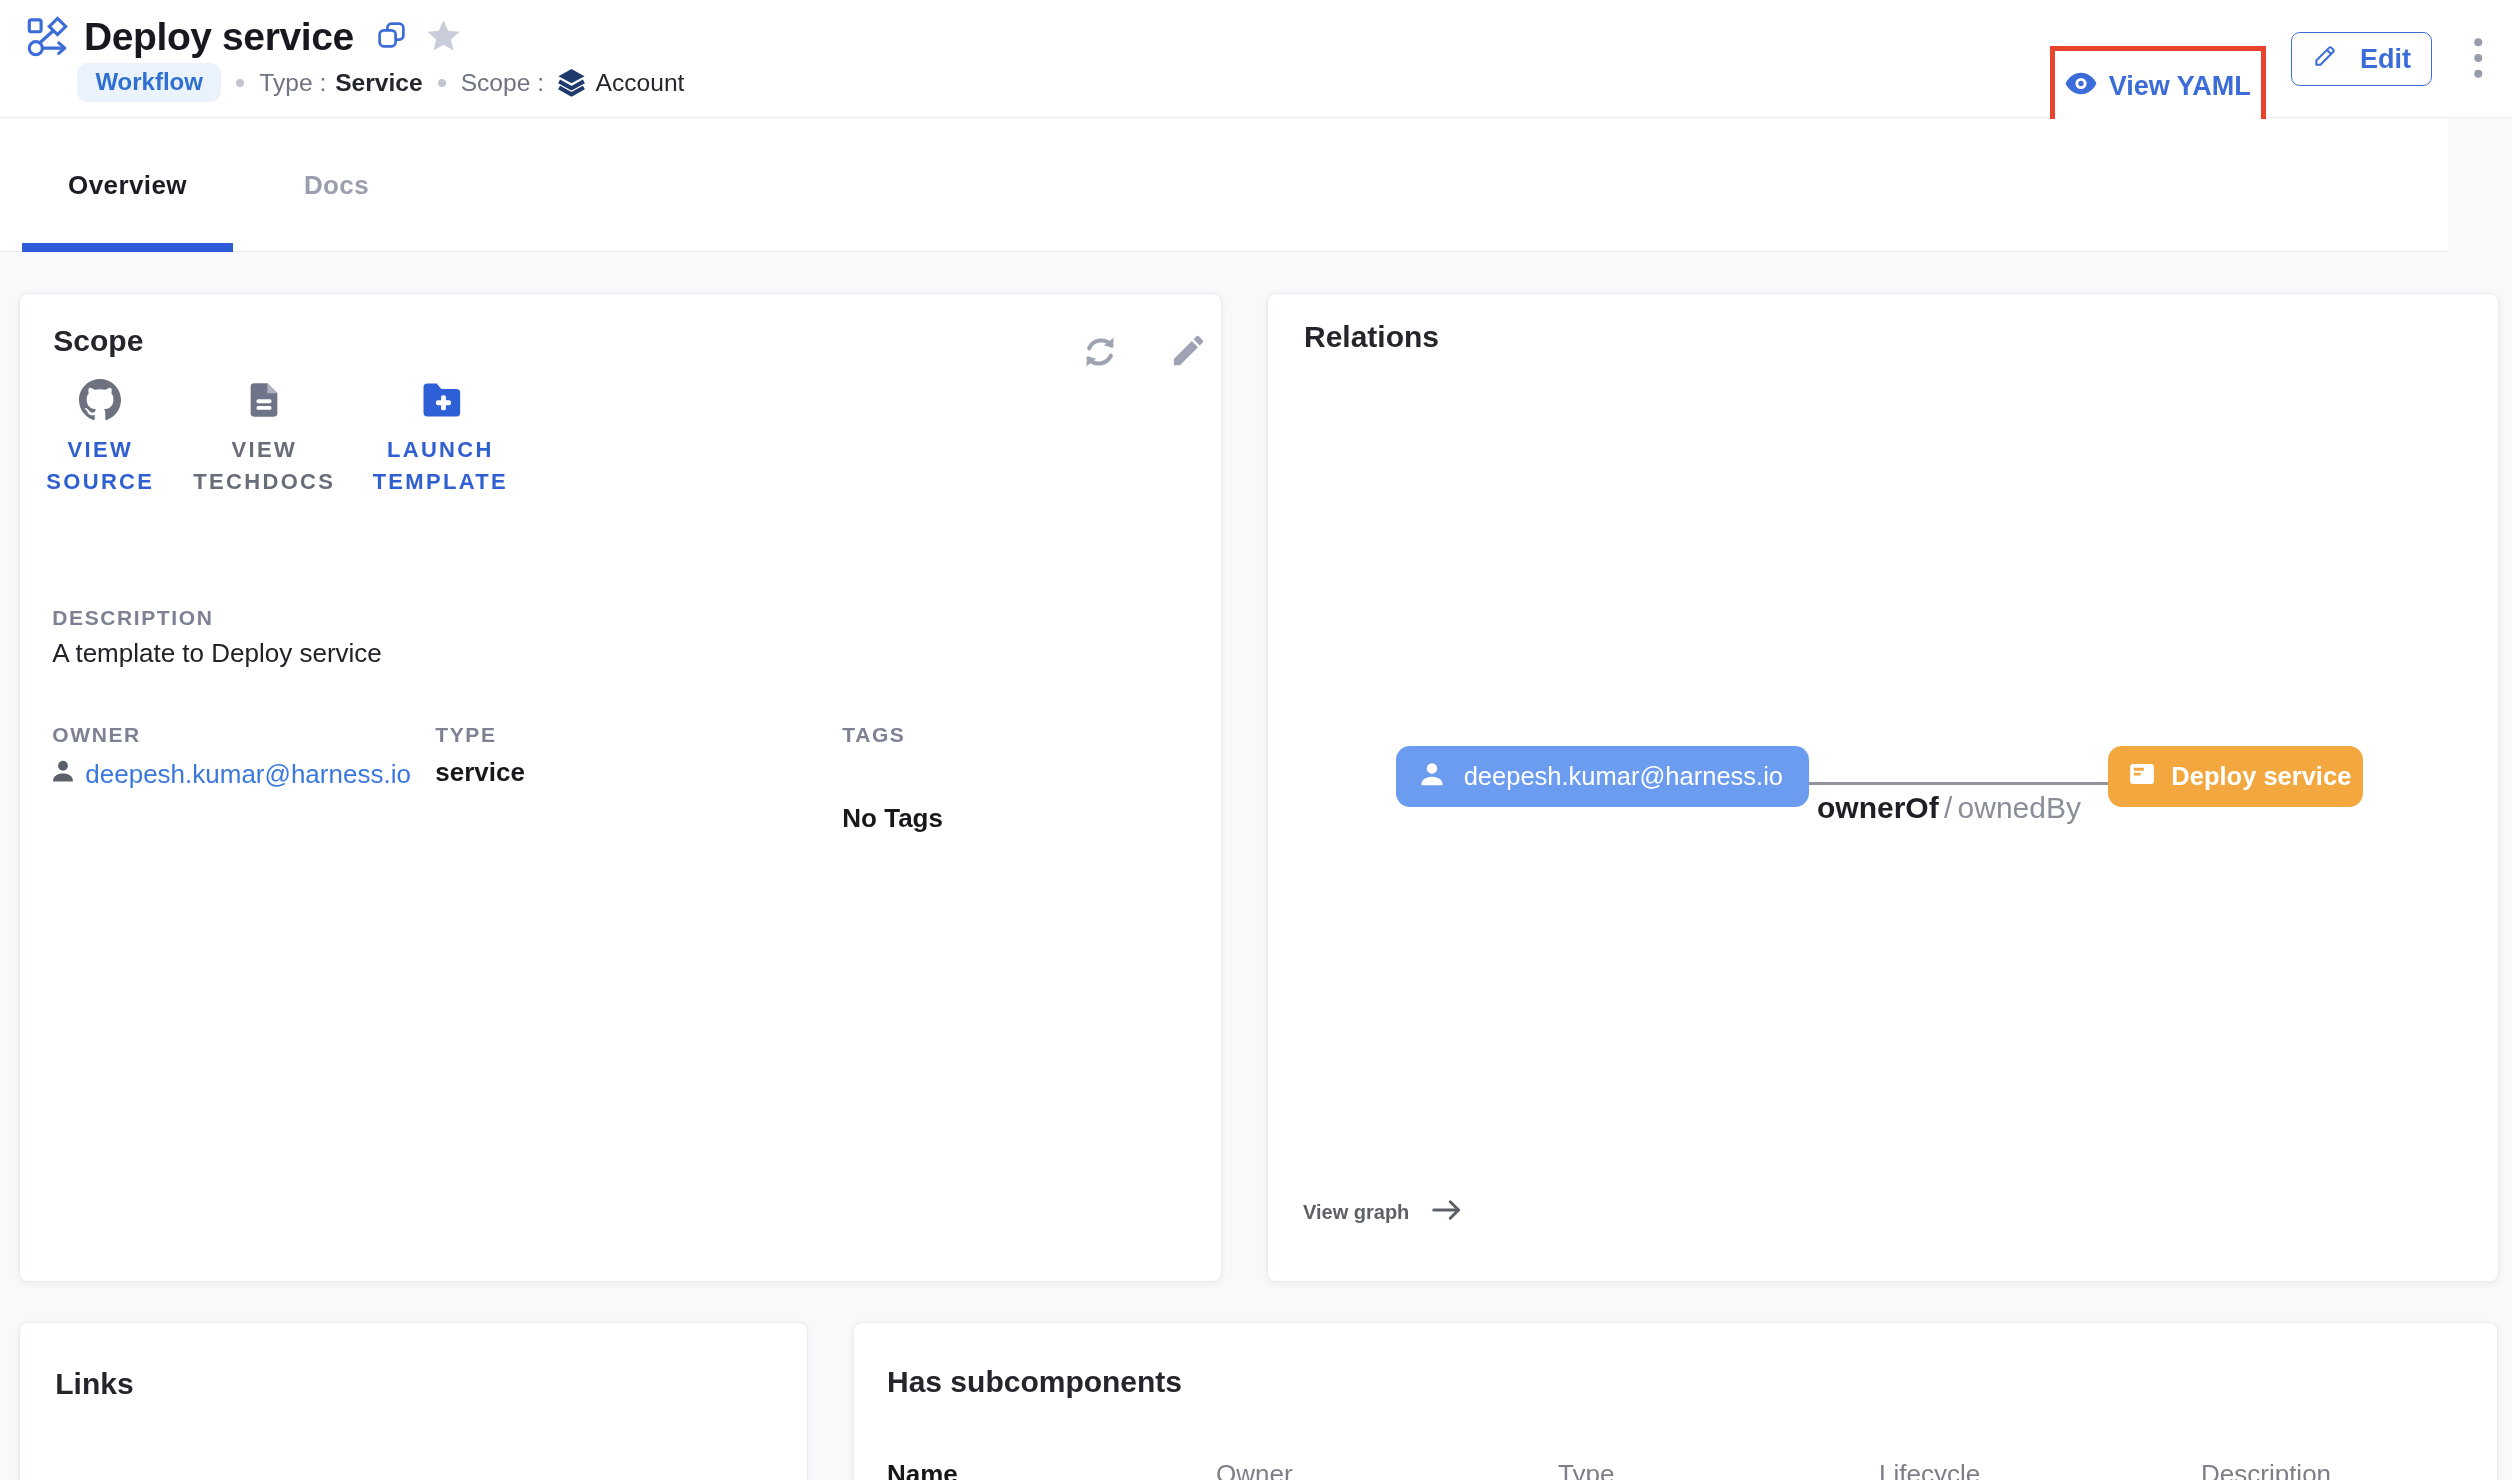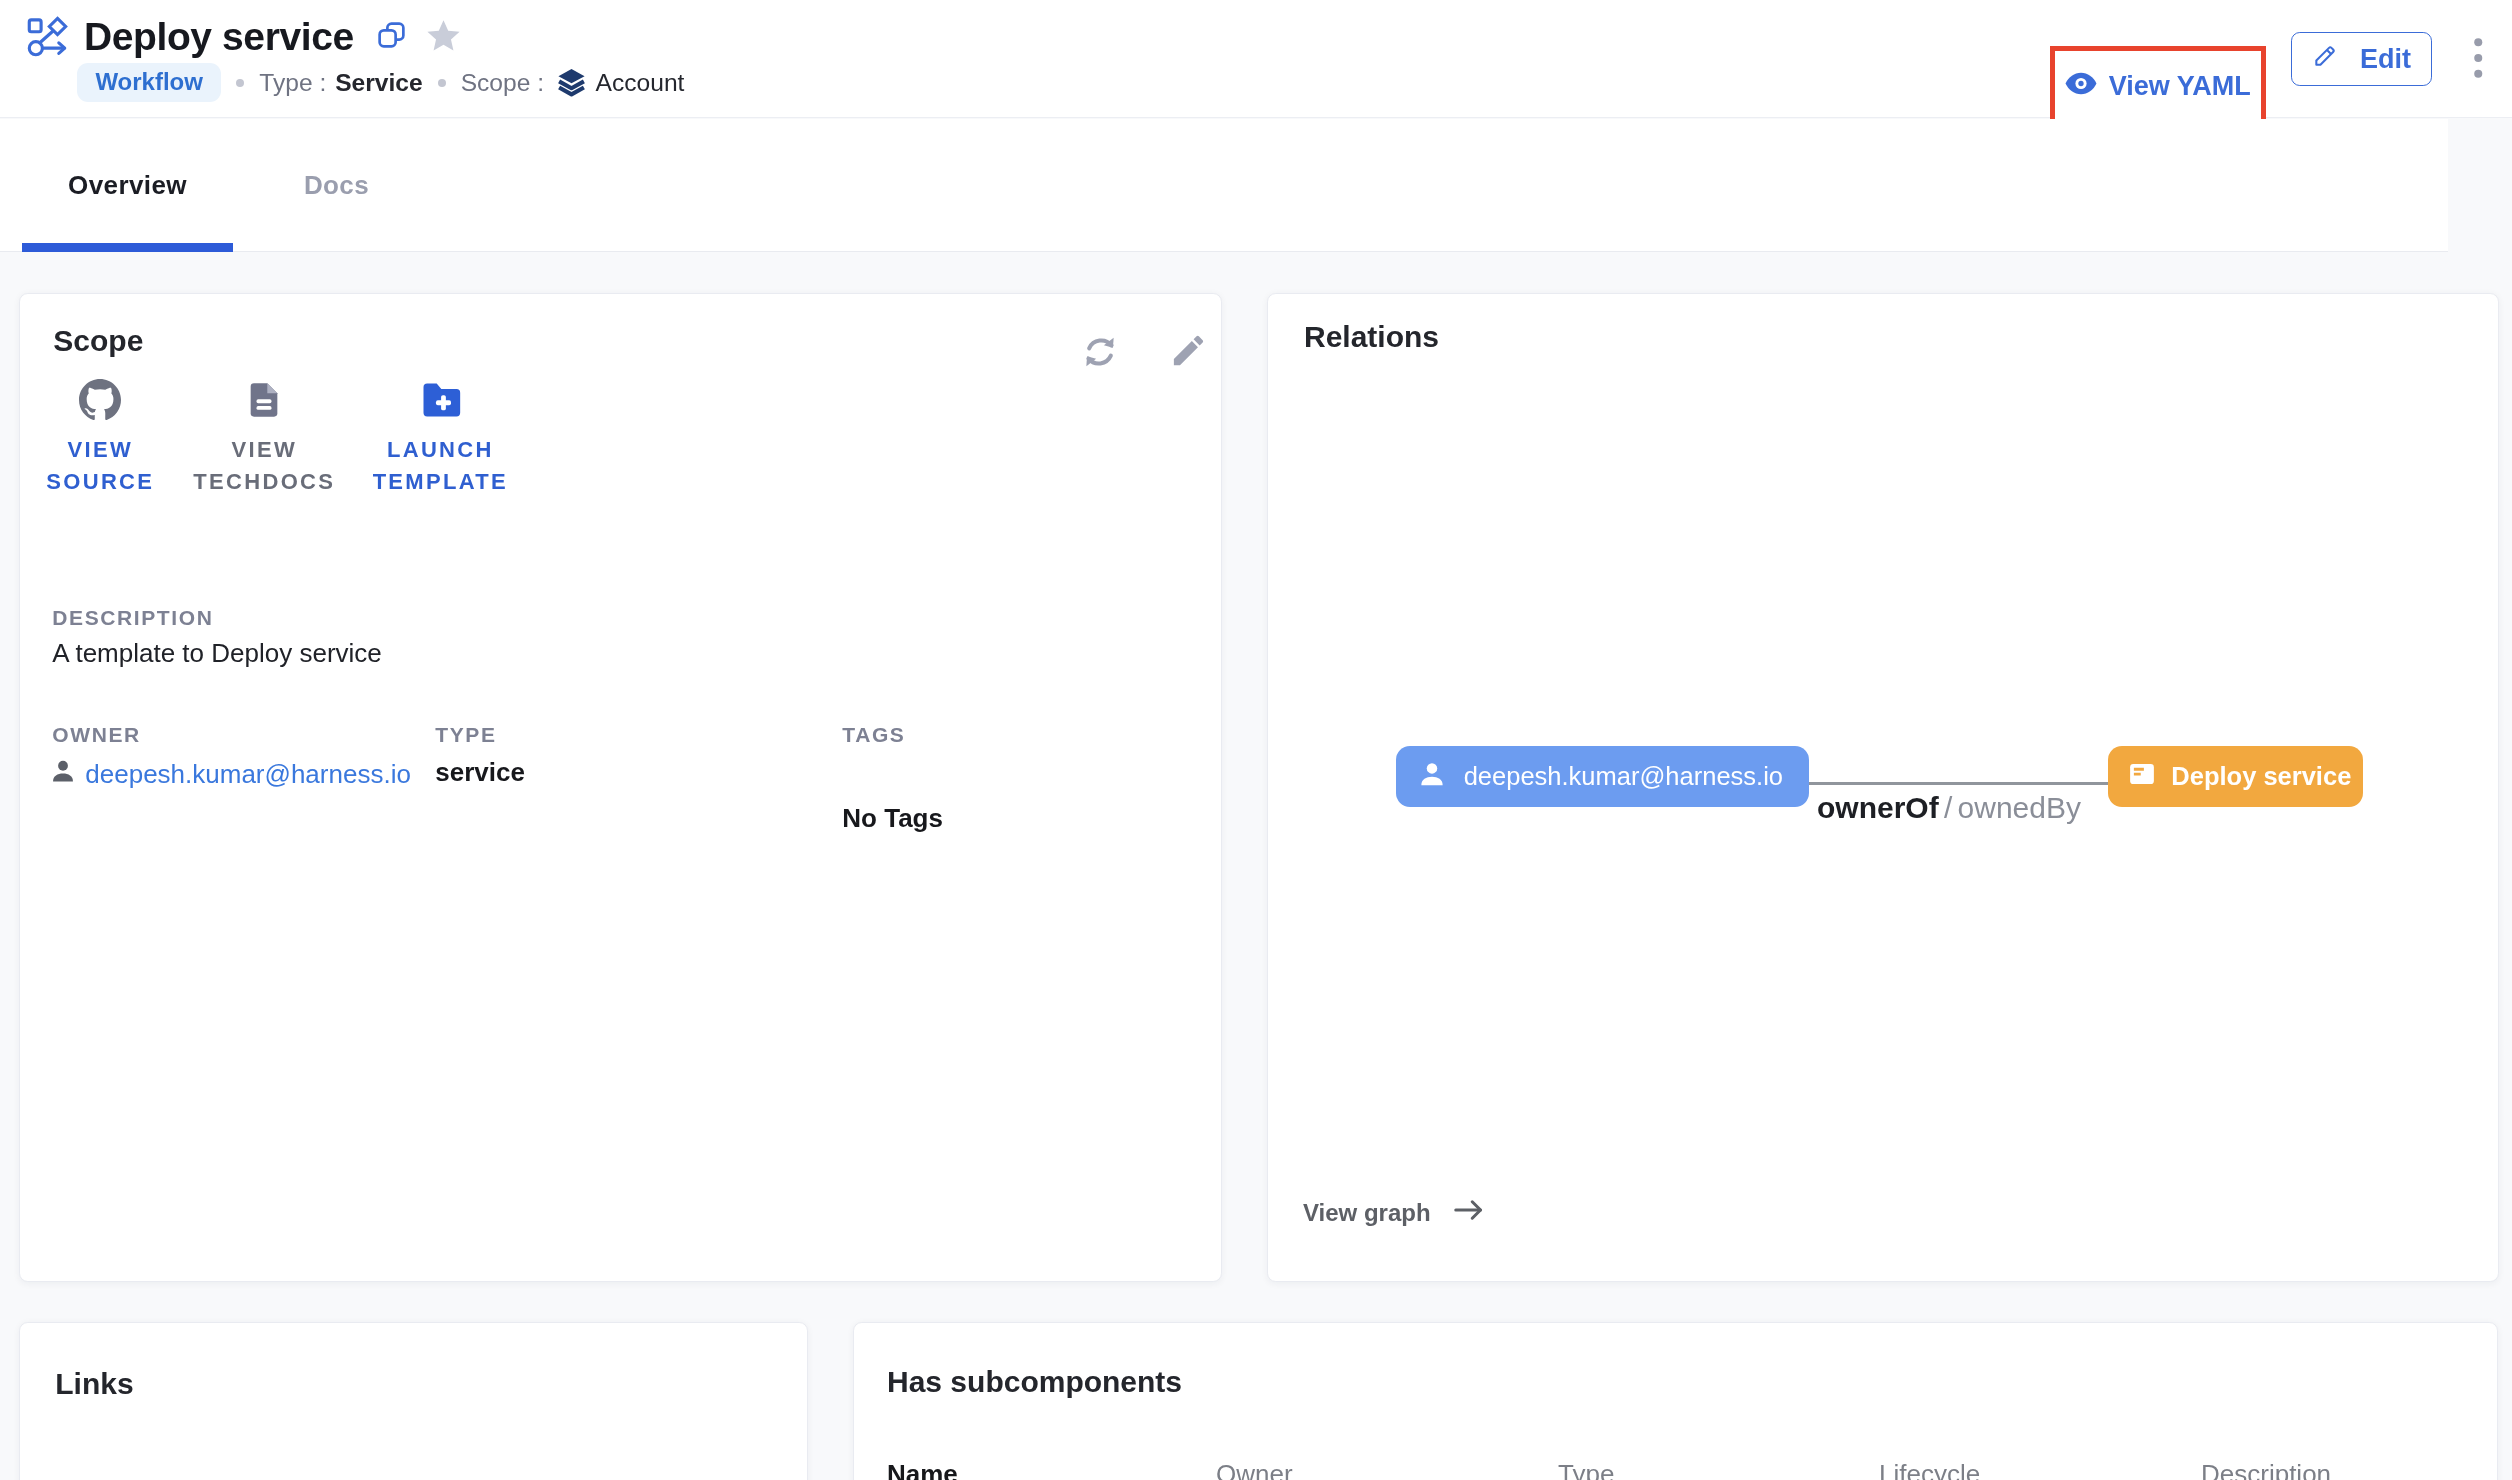--- a/index.html
+++ b/index.html
@@ -106,21 +106,21 @@
   .edge-line { position: absolute; left: 541px; top: 488px; width: 299px; height: 2.6px; background: #90959c; }
   .edge-label { position: absolute; left: 523px; top: 497px; width: 290px; text-align: right; font-size: 30px; white-space: nowrap; }
   .edge-label .rel-fwd { color: #1d1f24; font-weight: 600; }
   .edge-label .rel-sep { color: #8a8e98; font-weight: 400; margin: 0 5.3px; }
   .edge-label .rel-rev { color: #8a8e98; font-weight: 400; }
   .graph-node { position: absolute; top: 452px; height: 61px; border-radius: 14px; cursor: pointer; border: none; font-family: inherit;
     display: flex; align-items: center; color: #ffffff; }
   .node-user { left: 128px; width: 413px; background: #6c9cf0; padding-left: 21px; gap: 16.7px; font-size: 25.5px; font-weight: 400; }
   .node-entity { left: 840px; width: 255px; background: #f2a83f; padding-left: 19.3px; gap: 14px; font-size: 25.5px; font-weight: 700; }
   .view-graph-btn { position: absolute; left: 35px; top: 903px; display: flex; align-items: center; gap: 22px;
-    background: none; border: none; cursor: pointer; font-family: inherit; font-size: 24px; font-weight: 700; color: #5d6066; }
+    background: none; border: none; cursor: pointer; font-family: inherit; font-size: 20px; font-weight: 700; color: #5d6066; }
 
   
   .links-title { left: 35px; top: 44px; }
   .subcomponents-title { left: 33px; top: 42px; }
   .col-header { position: absolute; top: 136px; font-size: 26px; cursor: pointer; }
   .col-name { left: 33px; color: #17181b; font-weight: 700; }
   .col-owner { left: 362px; color: #7c7f87; font-weight: 400; }
   .col-type { left: 704px; color: #7c7f87; font-weight: 400; }
   .col-lifecycle { left: 1025px; color: #7c7f87; font-weight: 400; }
   .col-description { left: 1347px; color: #7c7f87; font-weight: 400; }

